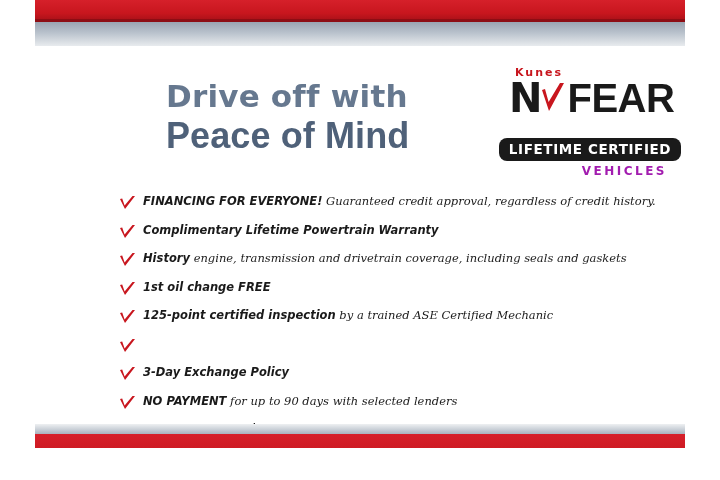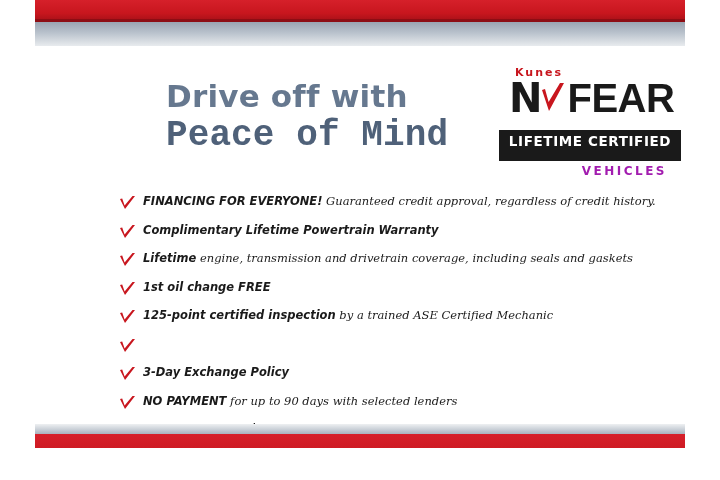--- a/index.html
+++ b/index.html
@@ -101,21 +101,21 @@
   .headline .line1 {
     font-family: "DejaVu Sans", sans-serif;
     font-size: 31px;
     font-weight: 600;
     letter-spacing: 0.2px;
     color: #657competitor;
     color: #66788f;
     line-height: 1.05;
   }
   .headline .line2 {
-    font-family: Liberation Mono, monospace;
+    font-family: Liberation Sans, sans-serif;
     font-size: 36px;
     font-weight: 800;
     color: #4f6party;
     color: #4f6179;
     line-height: 1.15;
     margin-top: 2px;
     letter-spacing: 0.1px;
   }
 
   
@@ -165,23 +165,24 @@
     line-height: 1;
     letter-spacing: -0.5px;
   }
   .logo-band {
     background: #1a1a1a;
     color: #ffffff;
     font-family: "DejaVu Sans", sans-serif;
     font-size: 13.5px;
     font-weight: 700;
     letter-spacing: 0.6px;
-    padding: 3px 6px 12px 6px;
-    margin-top: 10px;
+    padding: 3px 6px 4px 6px;
+    margin-top: 18px;
     text-align: center;
+    border-radius: 8px;
   }
   .logo-vehicles {
     font-family: "DejaVu Sans", sans-serif;
     font-size: 12px;
     font-weight: 700;
     color: #a21caf;
     letter-spacing: 2.5px;
     text-align: right;
     padding-right: 14px;
     margin-top: 3px;
@@ -288,21 +289,21 @@
         </span>
       </div>
 
       <div class="bullet-row">
         <span class="bullet-mark">
           <svg width="17" height="16" viewBox="0 0 17 16">
               <path d="M1 4 L6 14 L16 1 L13.5 1 L5.6 10.5 L3.2 3.4 Z" fill="#c8161e"></path>
             </svg>
         </span>
         <span class="bullet-text">
-          <span class="b">Lifetime</span><span class="i"> engine, transmission and drivetrain coverage, including seals and gaskets</span>
+          <span class="b">History</span><span class="i"> engine, transmission and drivetrain coverage, including seals and gaskets</span>
         </span>
       </div>
 
       <div class="bullet-row">
         <span class="bullet-mark">
           <svg width="17" height="16" viewBox="0 0 17 16">
               <path d="M1 4 L6 14 L16 1 L13.5 1 L5.6 10.5 L3.2 3.4 Z" fill="#c8161e"></path>
             </svg>
         </span>
         <span class="bullet-text">

